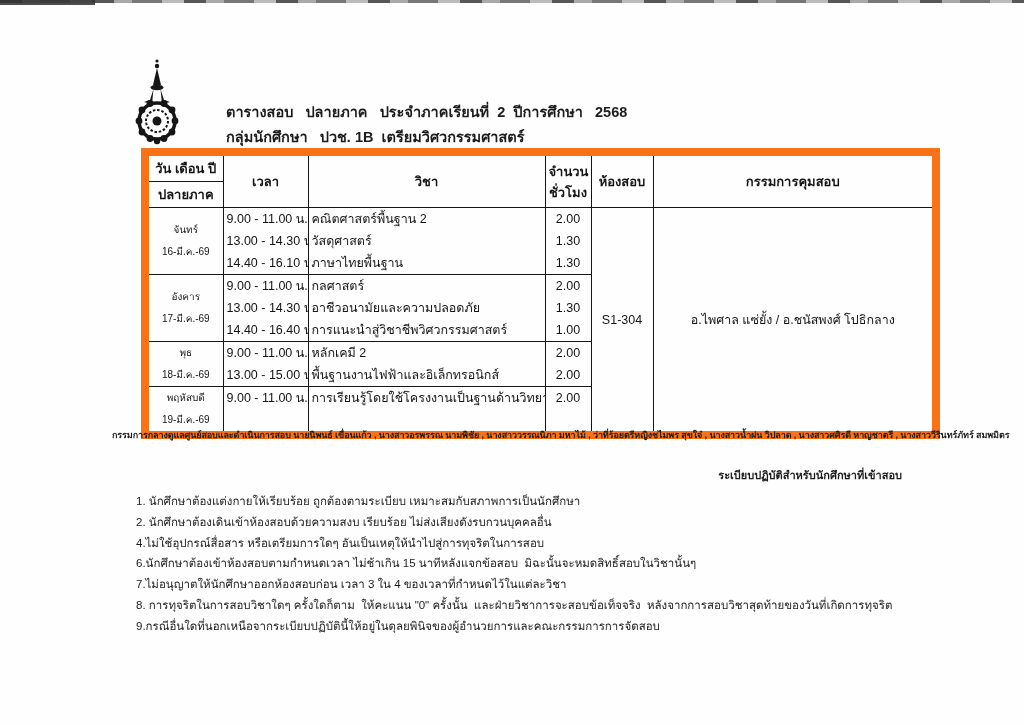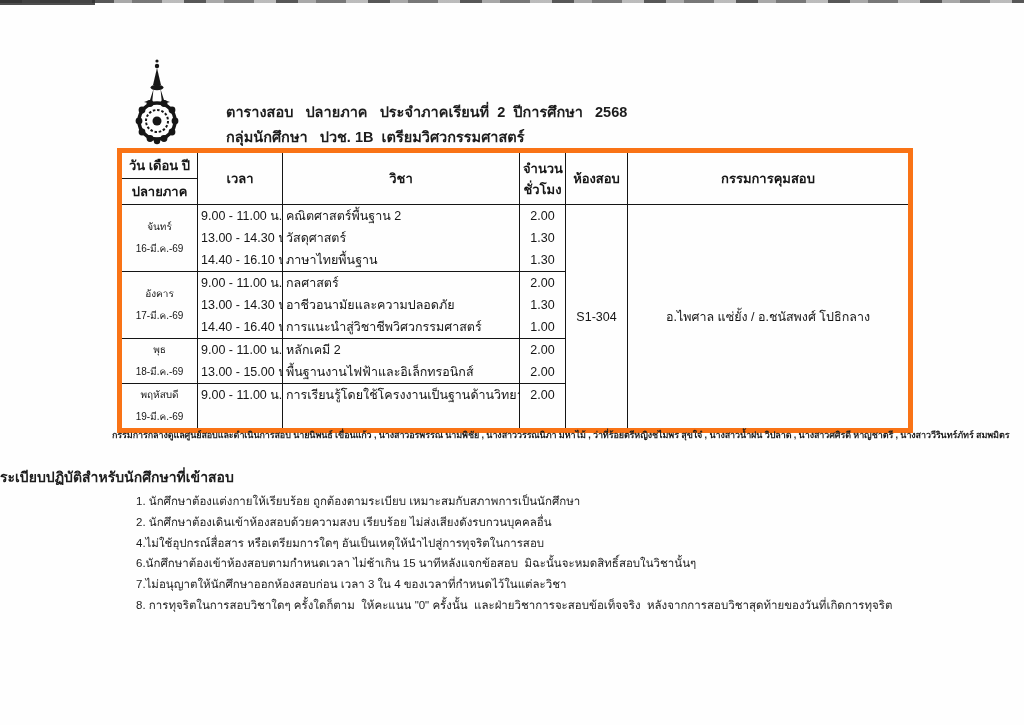--- a/index.html
+++ b/index.html
@@ -12,39 +12,39 @@
   
   .scan-line{top:0;left:0;width:1024px;height:3px;opacity:.85;
     background:repeating-linear-gradient(90deg,#3a3a3a 0 22px,#9a9a9a 22px 40px,#606060 40px 70px,#b0b0b0 70px 92px);}
   .scan-blob{top:0;left:0;width:95px;height:5px;background:#2f2f2f;opacity:.85;}
   
   .crest{left:126px;top:58px;width:62px;height:90px;}
   .title-block{left:226px;top:100px;}
   .title-line{font-size:14.5px;font-weight:bold;white-space:pre;line-height:25px;}
   
   .table-wrap{left:117px;top:148px;width:791px;}
-  table.exam{border-collapse:collapse;table-layout:fixed;width:791px;border:5px solid #f97316;}
+  table.exam{border-collapse:collapse;table-layout:fixed;width:791px;border:8px solid #f97316;margin-left:24px;}
   table.exam th,table.exam td{
     font-size:12.5px;padding:0 3px;vertical-align:middle;color:#151515;
     overflow:hidden;white-space:nowrap;
   }
   table.exam th{font-weight:bold;font-size:13px;text-align:center;height:25px;}
   th.b-all{border:1px solid #151515;}
   td.body-cell{height:22px;}
   .c-day{text-align:center;vertical-align:top;padding:0;}
   .c-day .dline{height:22px;line-height:22px;font-size:10px;}
   .c-time{text-align:center;border-left:1px solid #151515;}
   .c-subject{text-align:left;border-left:1px solid #151515;padding-left:6px;}
   .c-hours{text-align:center;border-left:1px solid #151515;}
   .c-room{text-align:center;border-left:1px solid #151515;vertical-align:middle;}
   .c-committee{text-align:center;border-left:1px solid #151515;vertical-align:middle;}
   tr.group-start td.gb{border-top:1px solid #151515;}
   
   .central-line{left:112px;top:428px;width:905px;font-size:9px;font-weight:bold;white-space:nowrap;letter-spacing:-0.1px;}
-  .rules-title{left:0;top:466px;width:902px;text-align:left;font-size:14px;font-weight:bold;}
+  .rules-title{left:0;top:466px;width:902px;text-align:right;font-size:11px;font-weight:bold;}
   .rules{left:136px;top:491px;width:800px;}
   .rule{font-size:11.5px;line-height:20.8px;white-space:pre;}
 </style>
 </head>
 <body>
 
 <div class="abs scan-line"></div>
 <div class="abs scan-blob"></div>
 
 <div class="abs crest">
@@ -183,13 +183,14 @@
 <div class="abs central-line">กรรมการกลางดูแลศูนย์สอบและดำเนินการสอบ  นายนิพนธ์ เขื่อนแก้ว , นางสาวอรพรรณ นามพิชัย , นางสาววรรณนิภา มหาไม้ , ว่าที่ร้อยตรีหญิงชไมพร สุขใจ๋ , นางสาวน้ำฝน วิปลาด ,  นางสาวศศิรดี หาญชาตรี , นางสาววีรินทร์ภัทร์ สมพมิตร</div>
 
 <div class="abs rules-title">ระเบียบปฏิบัติสำหรับนักศึกษาที่เข้าสอบ</div>
 <div class="abs rules">
     <div class="rule">1. นักศึกษาต้องแต่งกายให้เรียบร้อย ถูกต้องตามระเบียบ เหมาะสมกับสภาพการเป็นนักศึกษา</div>
     <div class="rule">2. นักศึกษาต้องเดินเข้าห้องสอบด้วยความสงบ เรียบร้อย ไม่ส่งเสียงดังรบกวนบุคคลอื่น</div>
     <div class="rule">4.ไม่ใช้อุปกรณ์สื่อสาร หรือเตรียมการใดๆ อันเป็นเหตุให้นำไปสู่การทุจริตในการสอบ</div>
     <div class="rule">6.นักศึกษาต้องเข้าห้องสอบตามกำหนดเวลา ไม่ช้าเกิน 15 นาทีหลังแจกข้อสอบ  มิฉะนั้นจะหมดสิทธิ์สอบในวิชานั้นๆ</div>
     <div class="rule">7.ไม่อนุญาตให้นักศึกษาออกห้องสอบก่อน เวลา 3 ใน 4 ของเวลาที่กำหนดไว้ในแต่ละวิชา</div>
     <div class="rule">8. การทุจริตในการสอบวิชาใดๆ ครั้งใดก็ตาม  ให้คะแนน "0" ครั้งนั้น  และฝ่ายวิชาการจะสอบข้อเท็จจริง  หลังจากการสอบวิชาสุดท้ายของวันที่เกิดการทุจริต</div>
+    <div class="rule">9.กรณีอื่นใดที่นอกเหนือจากระเบียบปฏิบัตินี้ให้อยู่ในดุลยพินิจของผู้อำนวยการและคณะกรรมการการจัดสอบ</div>
   </div>
 
 </body></html>

